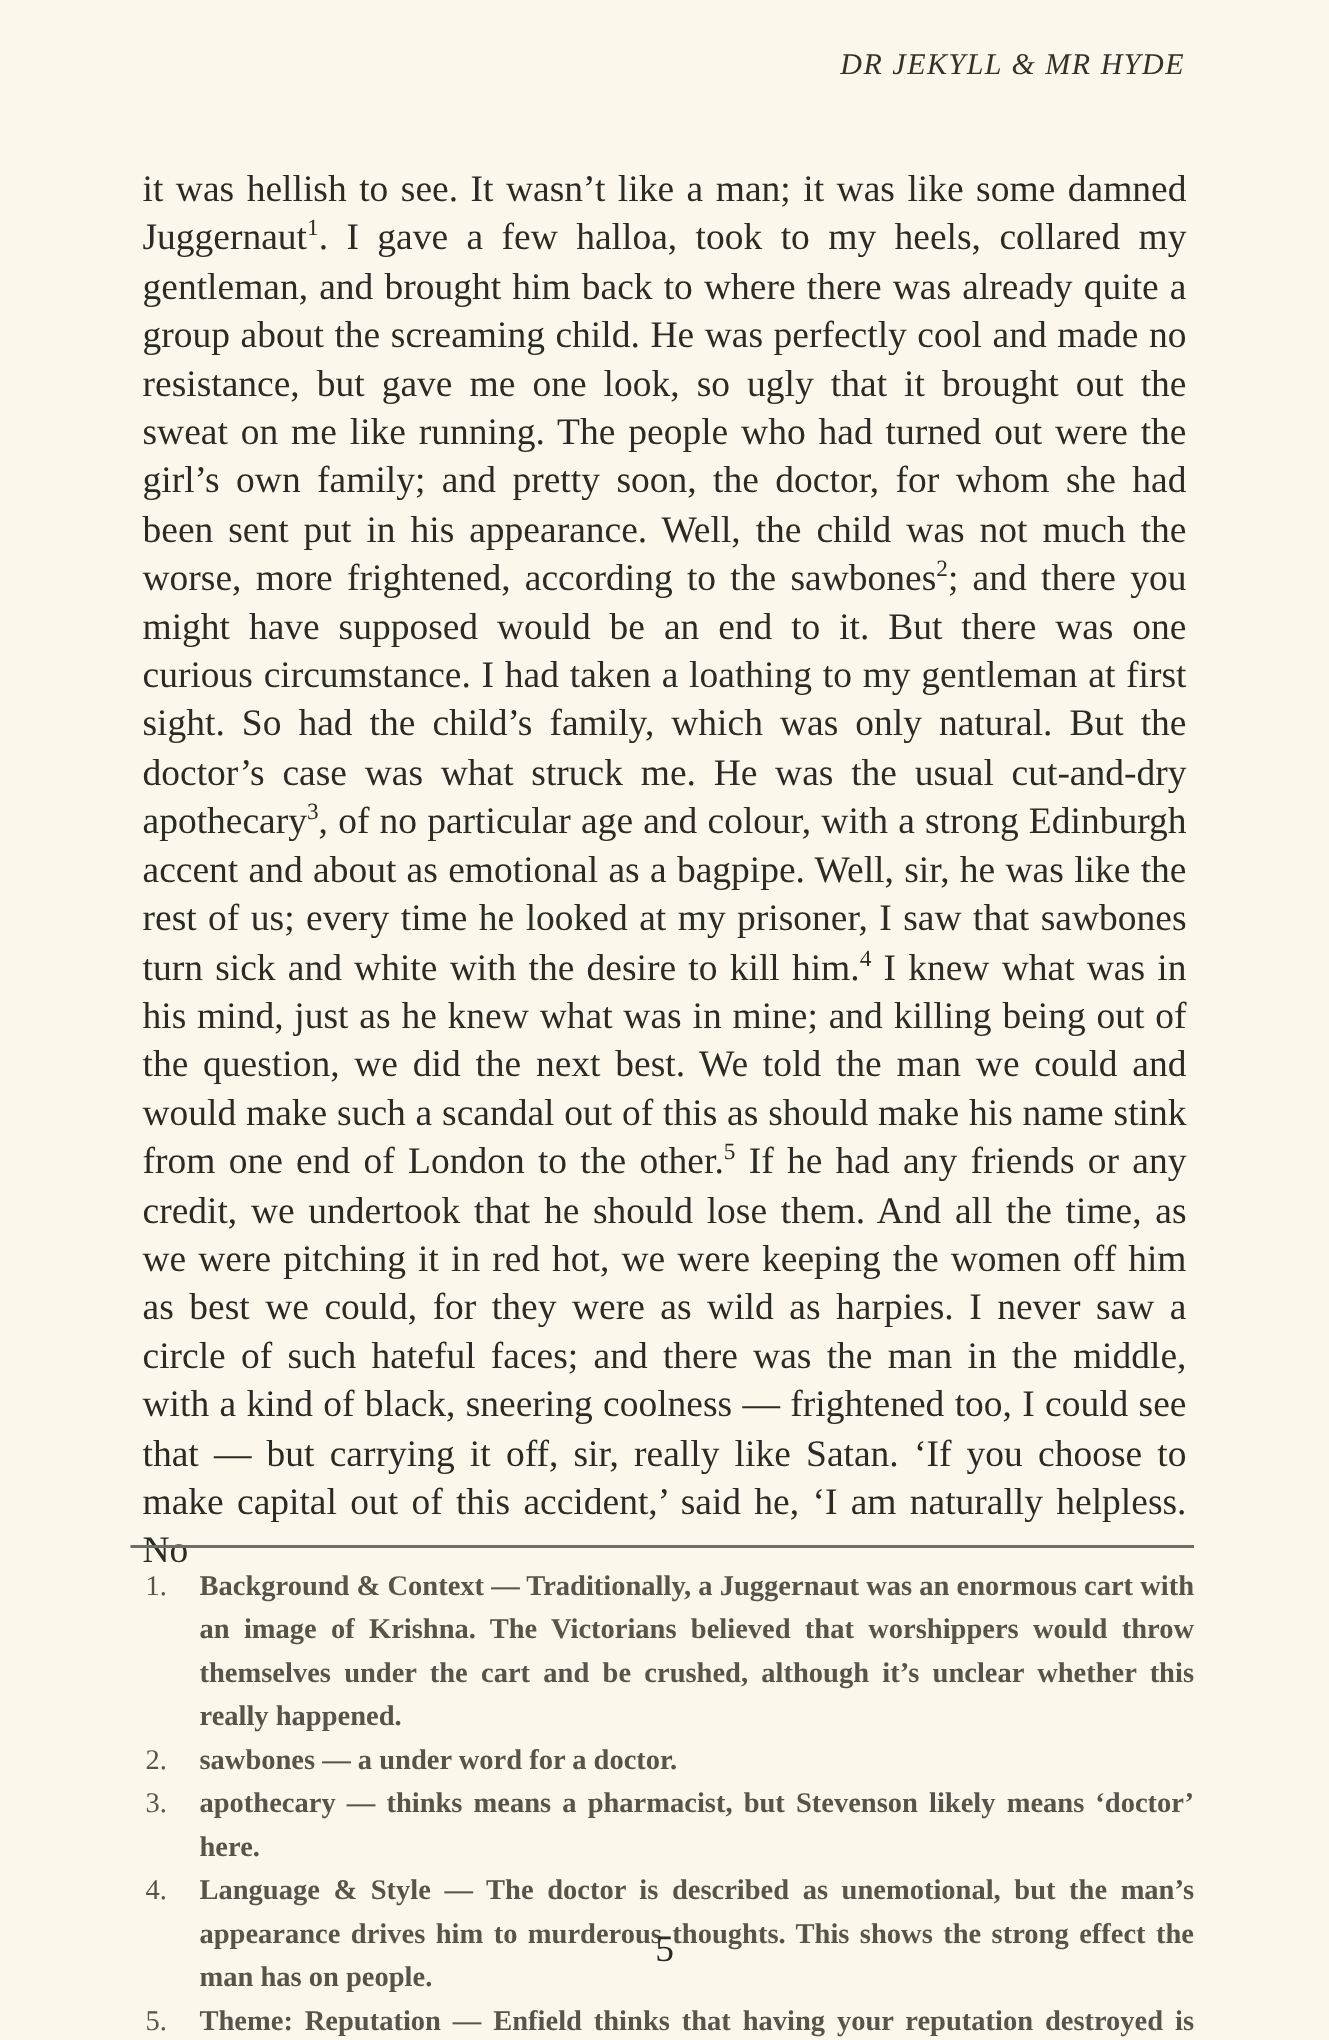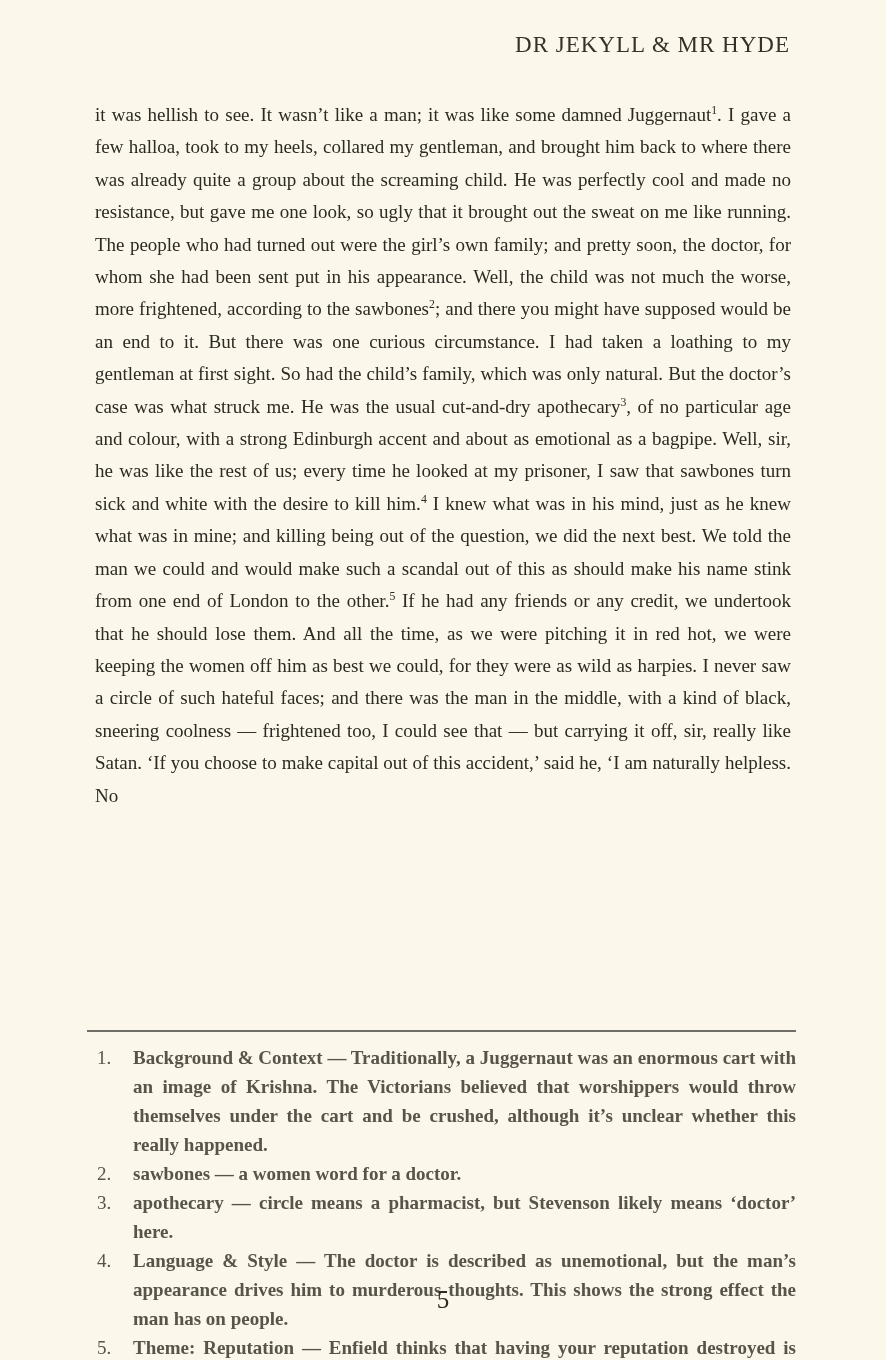--- a/index.html
+++ b/index.html
@@ -17,31 +17,32 @@
     height: 1360px;
     margin: 0 auto;
     background: var(--bg_color);
     font-family: "Liberation Serif", "DejaVu Serif", serif;
     overflow: hidden;
   }
   .running-header {
     position: absolute;
     top: 32px;
     right: 96px;
-    font-size: 23px;
+    font-size: 20px;
     letter-spacing: 1px;
     color: var(--header_text_color);
     white-space: nowrap;
+    font-style: italic;
   }
   .body-text {
     position: absolute;
-    top: 99px;
+    top: 111px;
     left: 95px;
     width: 696px;
-    font-size: 19px;
+    font-size: 25px;
     line-height: 32.4px;
     text-align: justify;
     color: var(--body_text_color);
   }
   .body-text sup {
     font-size: 0.62em;
     line-height: 0;
     vertical-align: super;
   }
   .footnotes {
@@ -88,25 +89,25 @@
   <div class="body-text">it was hellish to see. It wasn’t like a man; it was like some damned Juggernaut<sup>1</sup>. I gave a few halloa, took to my heels, collared my gentleman, and brought him back to where there was already quite a group about the screaming child. He was perfectly cool and made no resistance, but gave me one look, so ugly that it brought out the sweat on me like running. The people who had turned out were the girl’s own family; and pretty soon, the doctor, for whom she had been sent put in his appearance. Well, the child was not much the worse, more frightened, according to the sawbones<sup>2</sup>; and there you might have supposed would be an end to it. But there was one curious circumstance. I had taken a loathing to my gentleman at first sight. So had the child’s family, which was only natural. But the doctor’s case was what struck me. He was the usual cut-and-dry apothecary<sup>3</sup>, of no particular age and colour, with a strong Edinburgh accent and about as emotional as a bagpipe. Well, sir, he was like the rest of us; every time he looked at my prisoner, I saw that sawbones turn sick and white with the desire to kill him.<sup>4</sup> I knew what was in his mind, just as he knew what was in mine; and killing being out of the question, we did the next best. We told the man we could and would make such a scandal out of this as should make his name stink from one end of London to the other.<sup>5</sup> If he had any friends or any credit, we undertook that he should lose them. And all the time, as we were pitching it in red hot, we were keeping the women off him as best we could, for they were as wild as harpies. I never saw a circle of such hateful faces; and there was the man in the middle, with a kind of black, sneering coolness — frightened too, I could see that — but carrying it off, sir, really like Satan. ‘If you choose to make capital out of this accident,’ said he, ‘I am naturally helpless. No</div>
 
   <div class="footnotes">
     <ol class="footnote-list">
         <li class="footnote-item">
           <span class="fn-num">1.</span>
           <span class="fn-text">Background &amp; Context — Traditionally, a Juggernaut was an enormous cart with an image of Krishna.  The Victorians believed that worshippers would throw themselves under the cart and be crushed, although it’s unclear whether this really happened.</span>
         </li>
         <li class="footnote-item">
           <span class="fn-num">2.</span>
-          <span class="fn-text">sawbones — a women word for a doctor.</span>
+          <span class="fn-text">sawbones — a under word for a doctor.</span>
         </li>
         <li class="footnote-item">
           <span class="fn-num">3.</span>
-          <span class="fn-text">apothecary — circle means a pharmacist, but Stevenson likely means ‘doctor’ here.</span>
+          <span class="fn-text">apothecary — thinks means a pharmacist, but Stevenson likely means ‘doctor’ here.</span>
         </li>
         <li class="footnote-item">
           <span class="fn-num">4.</span>
           <span class="fn-text">Language &amp; Style — The doctor is described as unemotional, but the man’s appearance drives him to murderous thoughts.  This shows the strong effect the man has on people.</span>
         </li>
         <li class="footnote-item">
           <span class="fn-num">5.</span>
           <span class="fn-text">Theme: Reputation — Enfield thinks that having your reputation destroyed is almost as bad as being killed.  This shows how important reputation was to Victorian gentlemen.</span>
         </li>
       </ol>

